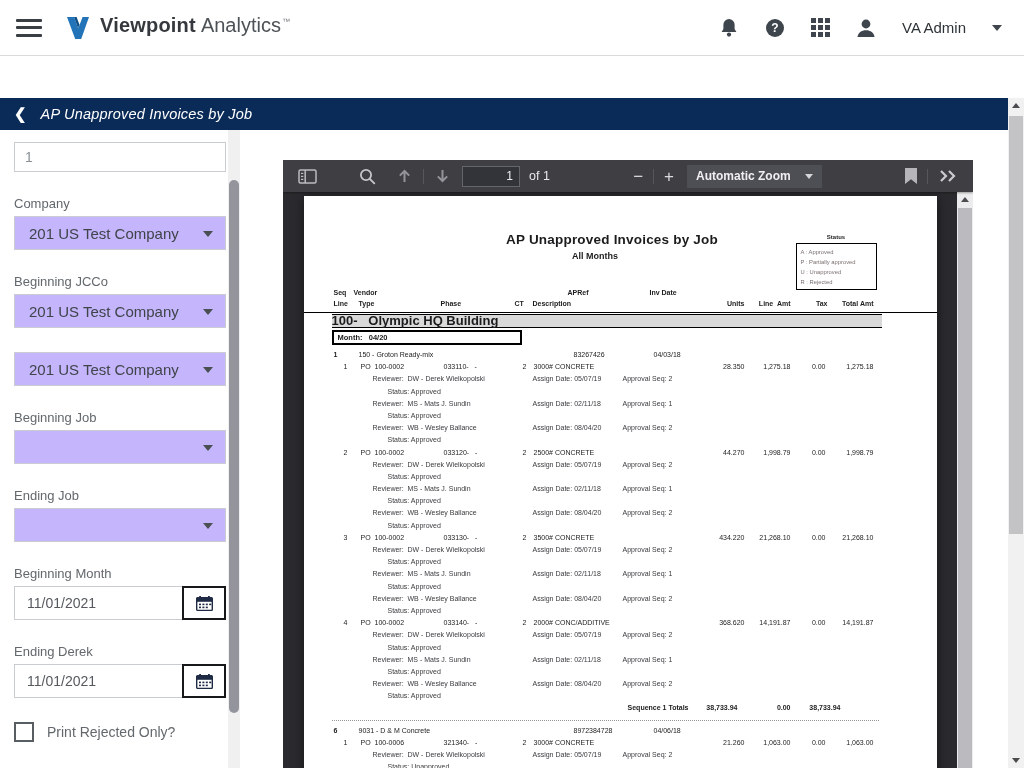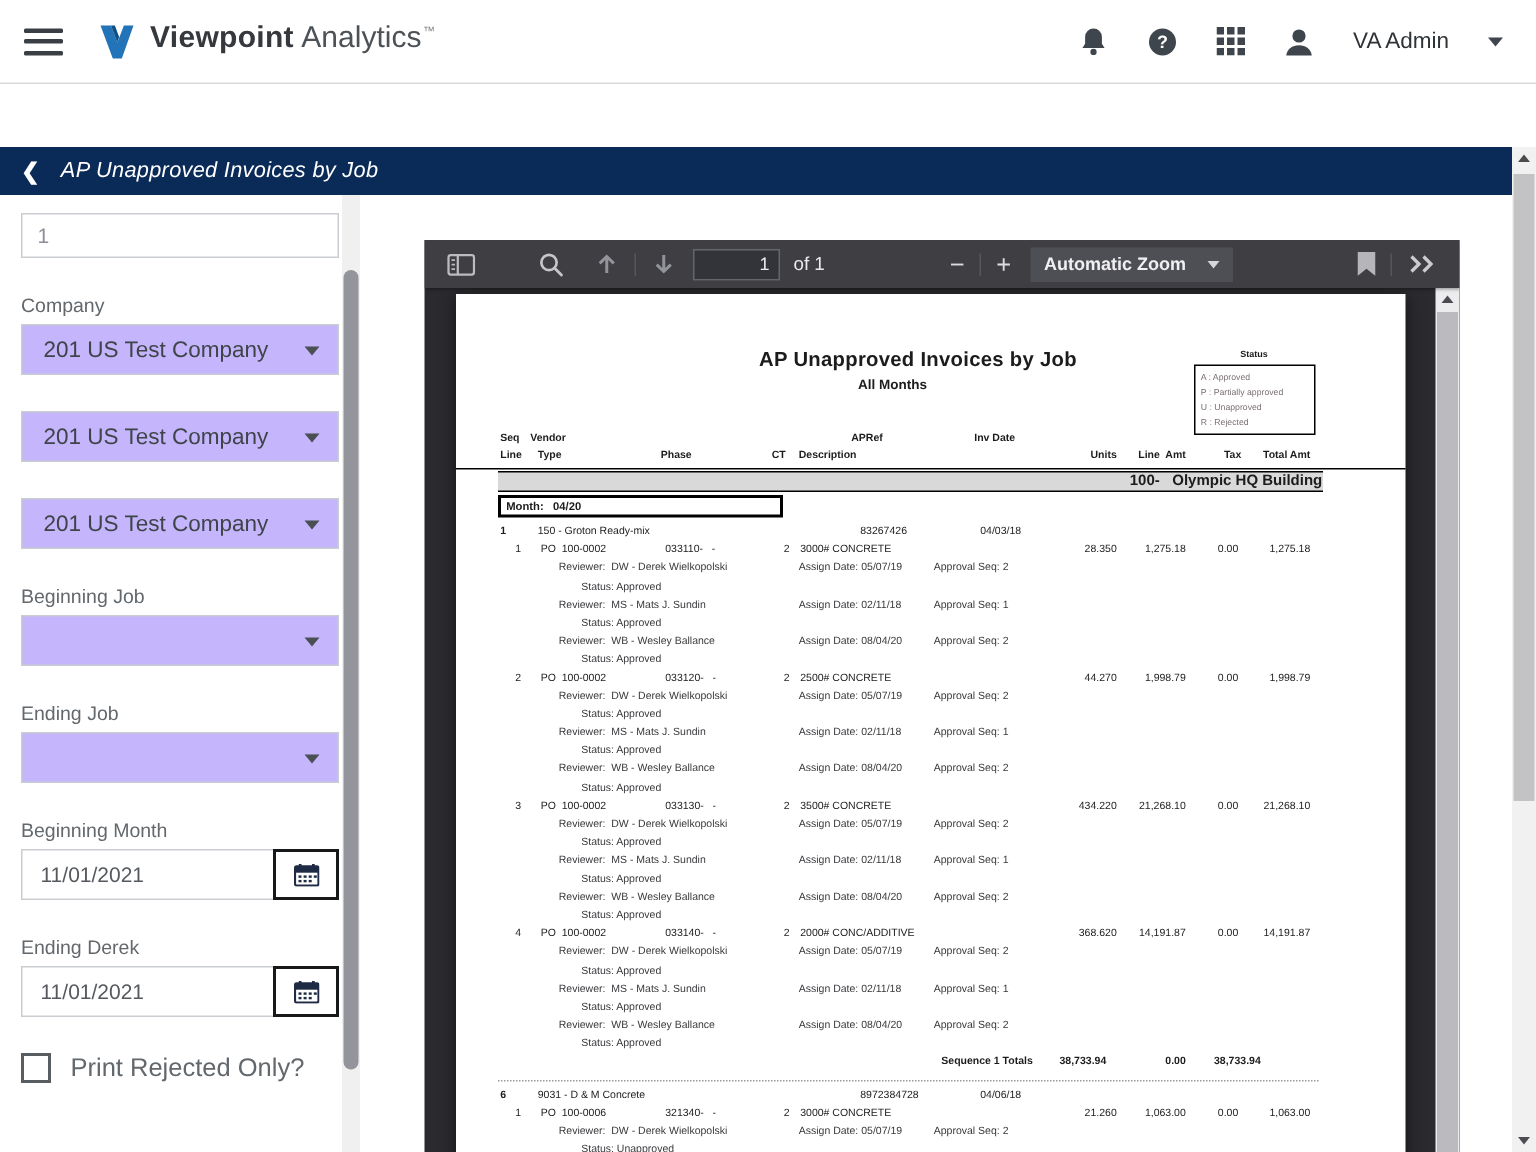--- a/index.html
+++ b/index.html
@@ -38,21 +38,21 @@
            padding:0 14px;font-size:15px;color:#3f4449;position:relative;cursor:pointer;background:#c4b5fd;}
   .fselect .caret{position:absolute;right:12px;top:14px;width:0;height:0;
            border-left:5px solid transparent;border-right:5px solid transparent;border-top:6px solid #4a4f54;}
   .fdate{display:flex;margin-top:5px;}
   .fdate input{flex:1;height:34px;border:1px solid #c9ccd0;box-sizing:border-box;padding:0 12px;font-size:14px;color:#55595e;
            font-family:"Liberation Sans",sans-serif;min-width:0;outline:none;background:#fff;}
   .calbtn{width:44px;height:34px;border:2px solid #17181a;box-sizing:border-box;background:#fff;display:flex;
            align-items:center;justify-content:center;margin-left:-1px;cursor:pointer;}
   .chkrow{margin-top:24px;display:flex;align-items:center;}
   .chkbox{width:20px;height:20px;border:2px solid #585d62;box-sizing:border-box;background:#fff;cursor:pointer;}
-  .chklbl{font-size:17px;color:#63686d;margin-left:13px;}
+  .chklbl{font-size:14px;color:#63686d;margin-left:13px;}
   
   .sbscroll{position:absolute;left:228px;top:130px;width:12px;height:638px;background:#f0f0f1;}
   .sbscroll .thumb{position:absolute;left:1px;top:50px;width:10px;height:533px;background:#94949c;border-radius:5px;}
   
   .viewer{position:absolute;left:283px;top:160px;width:690px;height:608px;background:#2b2b2f;overflow:hidden;}
   .vtb{position:absolute;top:0;left:0;width:690px;height:32px;background:#3e3e43;display:flex;align-items:center;
        box-shadow:0 1px 2px rgba(0,0,0,.35);z-index:3;box-sizing:border-box;padding:0 8px;}
   .vbtn{display:flex;align-items:center;justify-content:center;height:32px;padding:0 7px;cursor:pointer;}
   .vsep{width:1px;height:15px;background:#56565c;margin:0 3px;}
   .vt-pageinput{width:44px;height:19px;background:#33333a;border:1px solid #65656c;color:#ececee;text-align:right;
@@ -78,21 +78,21 @@
   
   .report{position:absolute;inset:0;color:#1c1c1e;font-size:7px;}
   .rtitle{position:absolute;top:36px;left:0;right:16px;text-align:center;font-size:13.5px;font-weight:700;letter-spacing:.2px;}
   .rsub{position:absolute;top:55px;left:0;right:50px;text-align:center;font-size:9px;font-weight:700;}
   .lg-title{position:absolute;top:38px;left:492px;width:81px;text-align:center;font-size:6px;font-weight:700;}
   .legend{position:absolute;top:47px;left:492px;width:81px;height:47px;border:1px solid #000;box-sizing:border-box;padding:3px 0 0 4px;}
   .legend div{font-size:5.8px;line-height:10px;color:#7b6f70;white-space:pre;}
   .rhead{position:absolute;top:93px;left:0;width:633px;height:23px;border-bottom:1px solid #000;font-weight:700;}
   .rh{position:absolute;white-space:pre;}
   .band{position:absolute;top:118px;left:28px;width:550px;height:14px;background:#d9d9d9;border-top:1px solid #000;border-bottom:1px solid #000;
-        box-sizing:border-box;text-align:right;font-weight:700;font-size:10px;line-height:12px;white-space:pre;}
+        box-sizing:border-box;text-align:left;font-weight:700;font-size:13px;line-height:12px;white-space:pre;}
   .monthbox{position:absolute;top:134px;left:28px;width:190px;height:15px;border:2px solid #000;box-sizing:border-box;
         font-weight:700;font-size:7.5px;line-height:11px;padding-left:4px;white-space:pre;}
   #report-rows{position:absolute;top:155px;left:0;width:633px;}
   .rrow{position:relative;height:12.2px;}
   .rcell{position:absolute;top:0;white-space:pre;}
   .rb{font-weight:700;}
   .rdim{color:#3a3a3e;}
   .rdivider{height:6px;border-top:1px dotted #9a9a9a;margin:3px 58px 0 28px;}
 </style>
 </head>
@@ -166,20 +166,21 @@
 
       <div class="fgroup">
         <div class="flabel">Company</div>
         <div class="fselect">
           <span>201 US Test Company</span>
           <span class="caret"></span>
         </div>
       </div>
 
       <div class="fgroup">
+        <div class="flabel">Beginning JCCo</div>
         <div class="fselect">
           <span>201 US Test Company</span>
           <span class="caret"></span>
         </div>
       </div>
 
       <div class="fgroup">
         <div class="fselect">
           <span>201 US Test Company</span>
           <span class="caret"></span>

